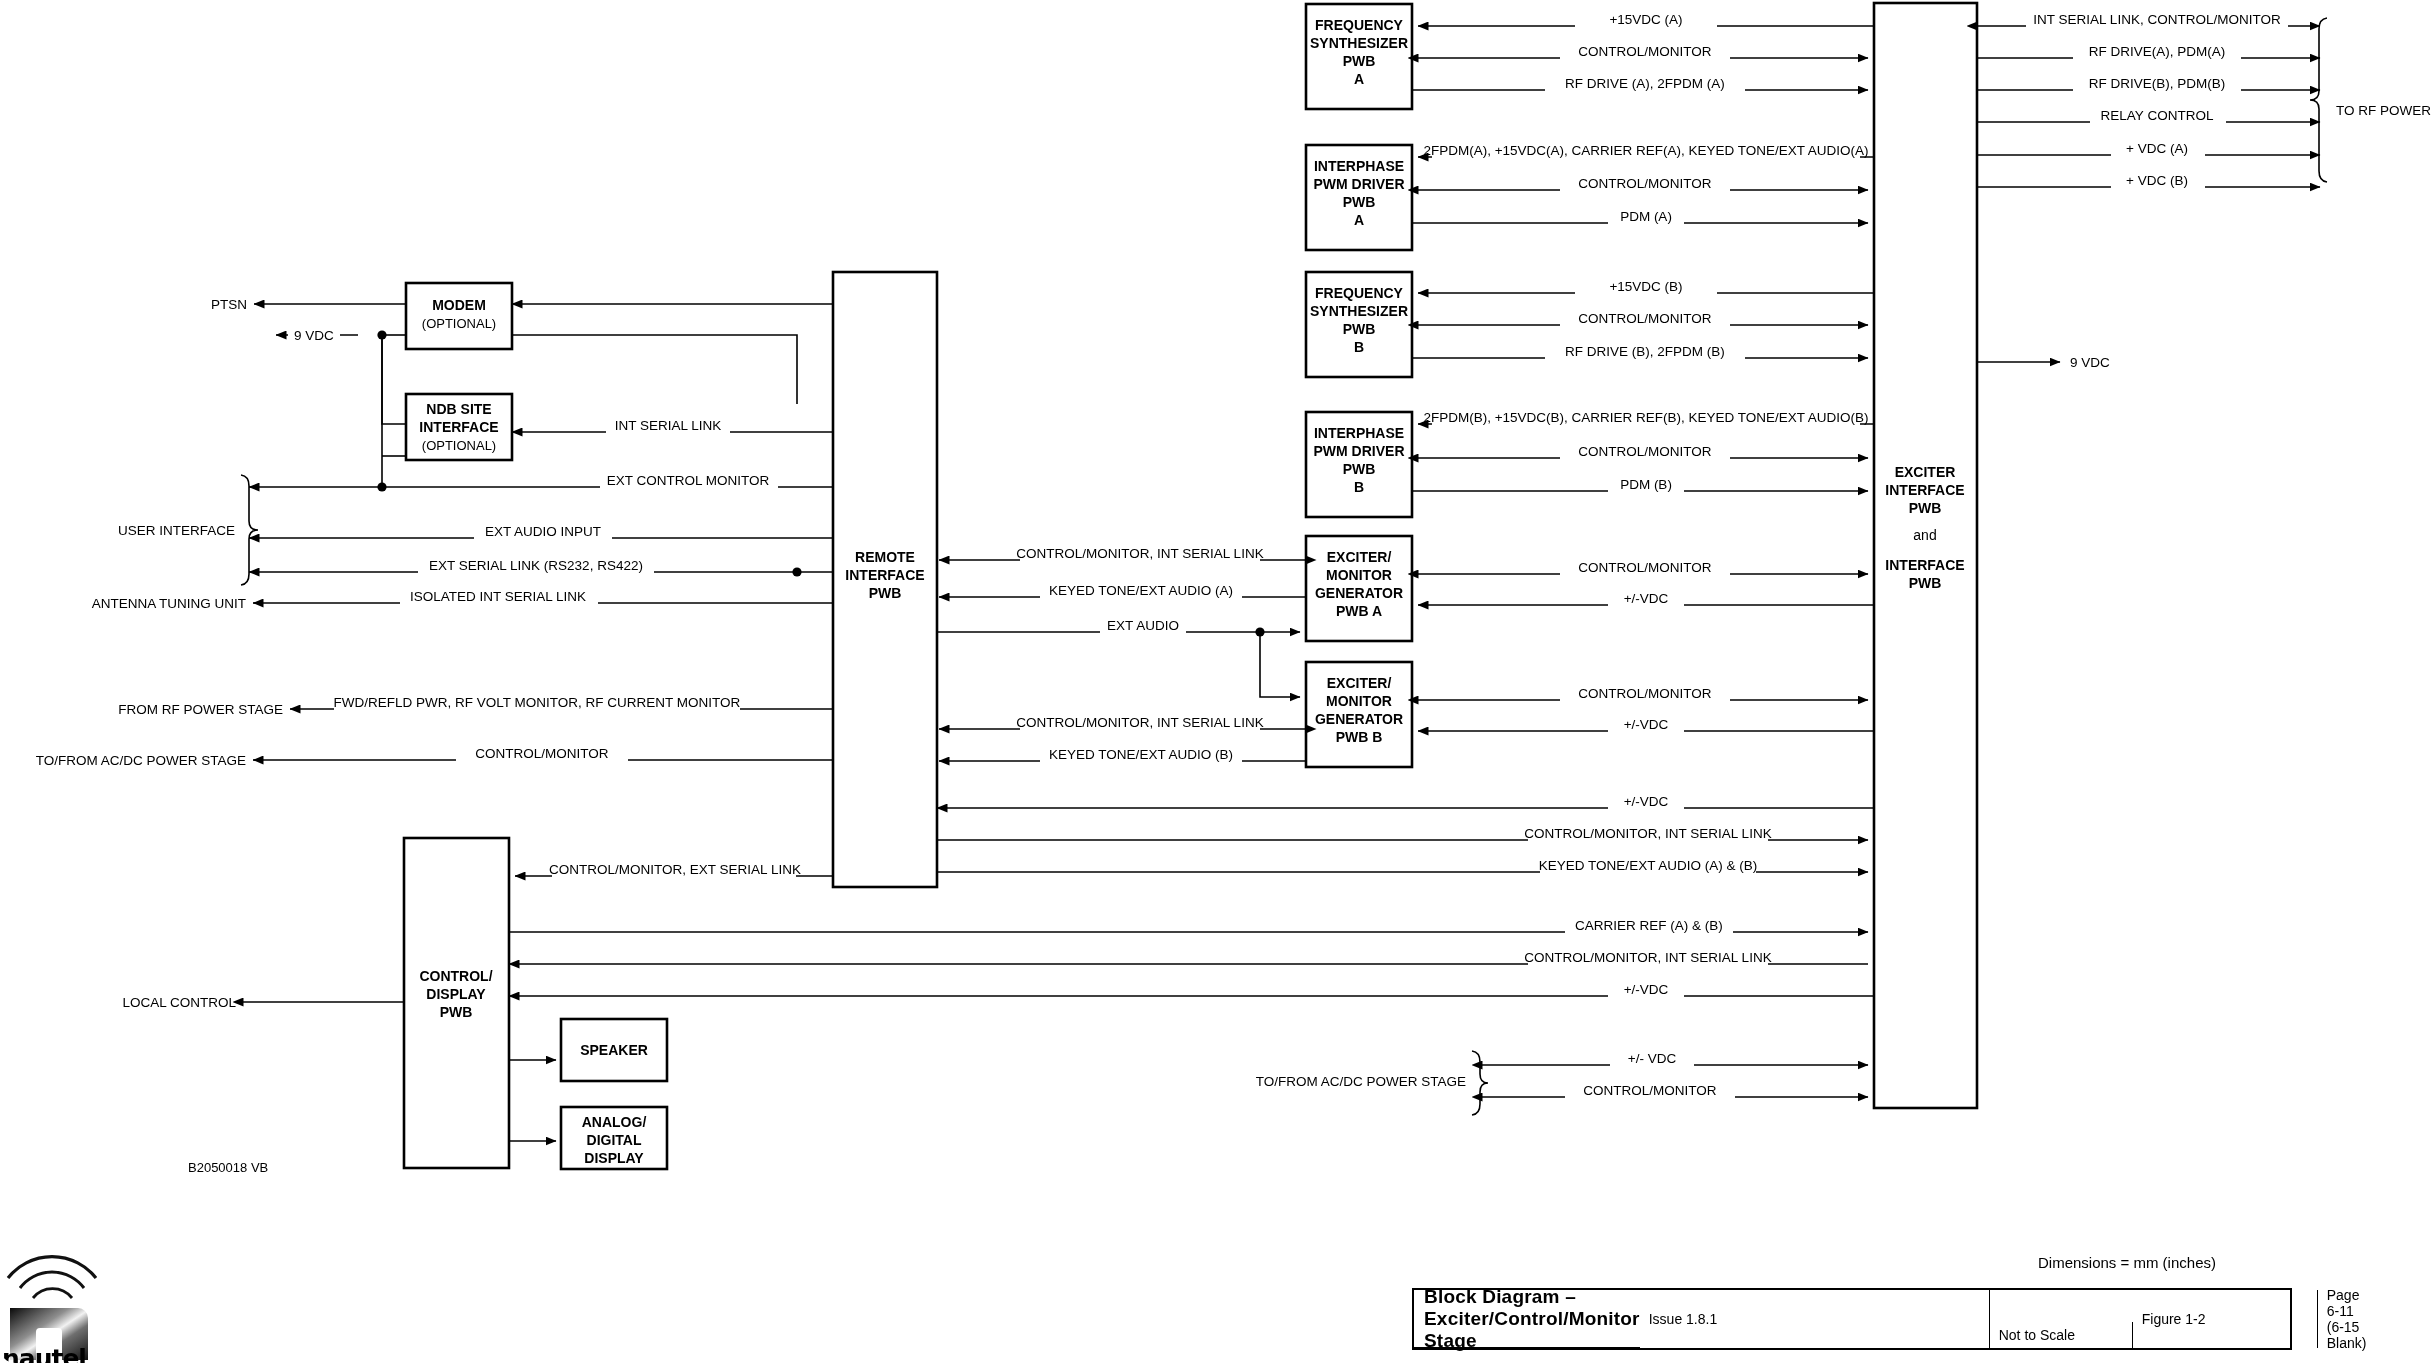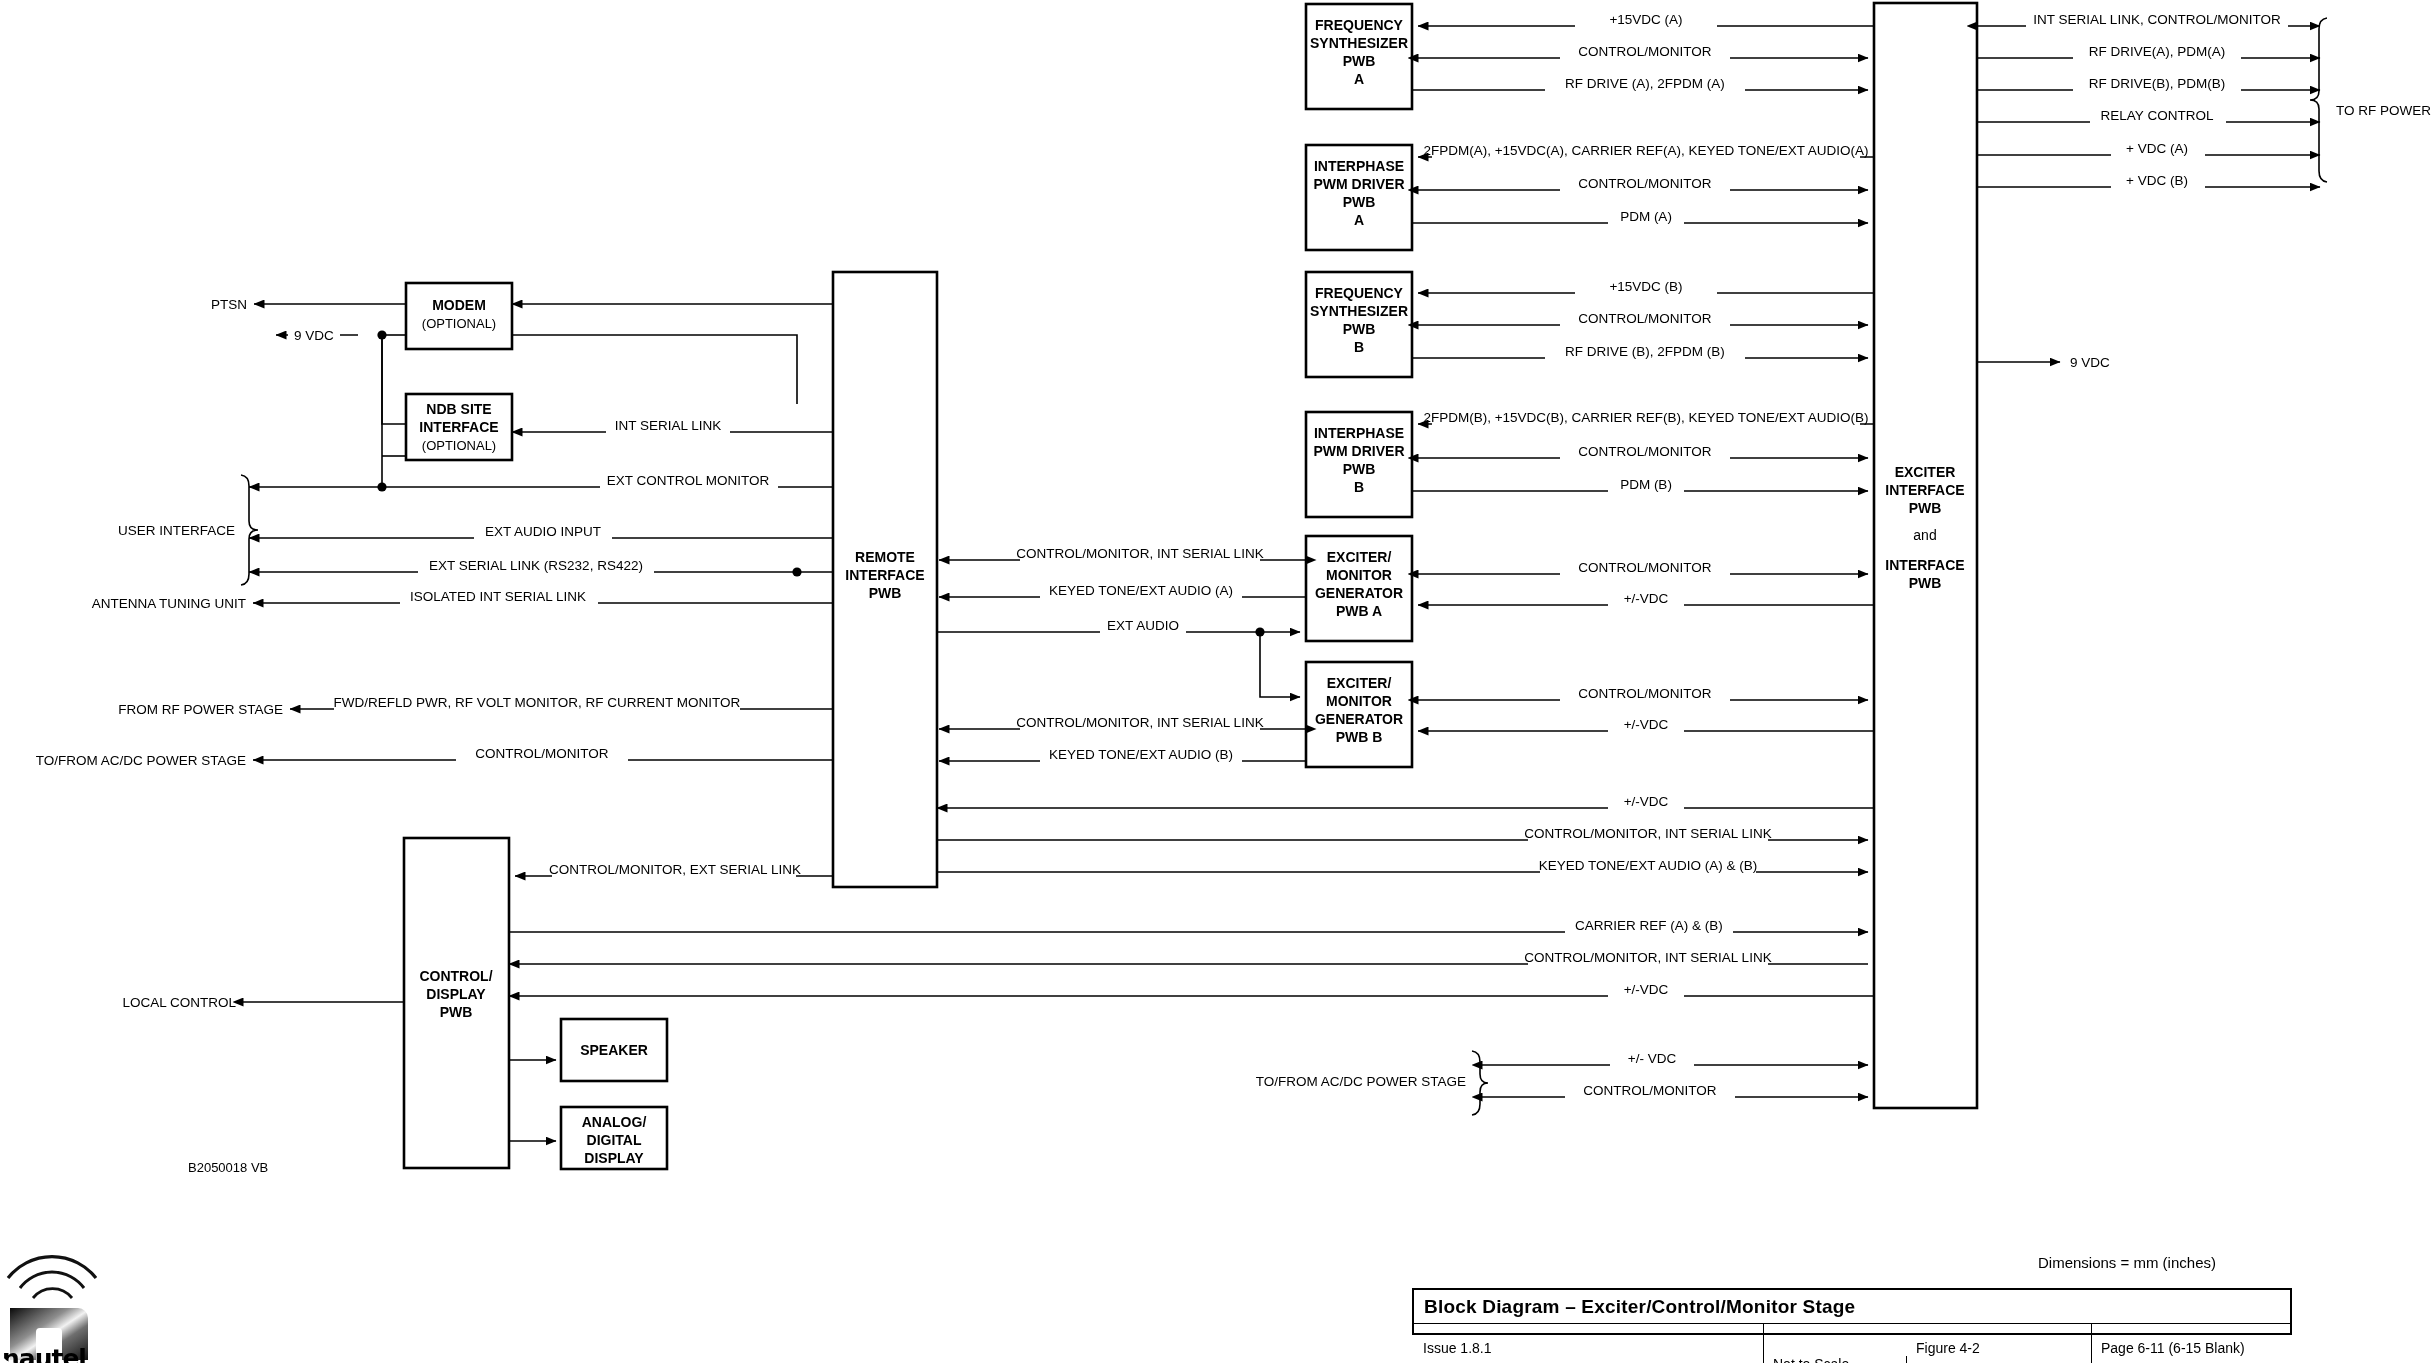--- a/index.html
+++ b/index.html
@@ -11,22 +11,22 @@
   .lbl{font-size:13.5px;}
   .blk{font-size:14px;font-weight:bold;}
   .blksm{font-size:13px;}
   .blkand{font-size:14px;}
   .ln{stroke:#000;stroke-width:1.6px;fill:none;}
   .bx{stroke:#000;stroke-width:2.6px;fill:#fff;}
   .brace{stroke:#000;stroke-width:1.6px;fill:none;}
   .dot{fill:#000;}
   .drawno{font-size:13px;}
   
-  #titleblock{position:absolute;left:1412px;top:1288px;width:880px;height:47px;
-    border:2.6px solid #000;box-sizing:border-box;display:flex;flex-direction:column;}
+  #titleblock{position:absolute;left:1412px;top:1288px;width:880px;height:62px;
+    border:2.6px solid #000;box-sizing:border-box;display:flex;flex-direction:row;}
   #tb-main{flex:0 0 33px;display:flex;align-items:center;padding-left:10px;
     border-bottom:1.6px solid #000;font-size:19px;font-weight:bold;letter-spacing:.2px;}
   #tb-row{flex:1;display:flex;}
   #tb-row>div{display:flex;align-items:center;padding-left:9px;font-size:14px;}
   #tb-issue{width:340px;border-right:1.6px solid #000;}
   #tb-scale{width:133px;border-right:1.6px solid #000;margin-top:32px;}
   #tb-figure{width:175px;border-right:1.6px solid #000;}
   #tb-page{flex:1;}
   #dims{position:absolute;left:2038px;top:1254px;font-size:15px;}
   
@@ -353,18 +353,18 @@
 </svg>
 <div id="logo-word">nautel</div>
 
 <div id="dims">Dimensions = mm (inches)</div>
 
 <div id="titleblock">
   <div id="tb-main">Block Diagram – Exciter/Control/Monitor Stage</div>
   <div id="tb-row">
     <div id="tb-issue">Issue 1.8.1</div>
     <div id="tb-scale">Not to Scale</div>
-    <div id="tb-figure">Figure 4-2</div>
+    <div id="tb-figure">Figure 1-2</div>
     <div id="tb-page">Page 6-11 (6-15 Blank)</div>
   </div>
 </div>
 
 </div>
 
 </body></html>

